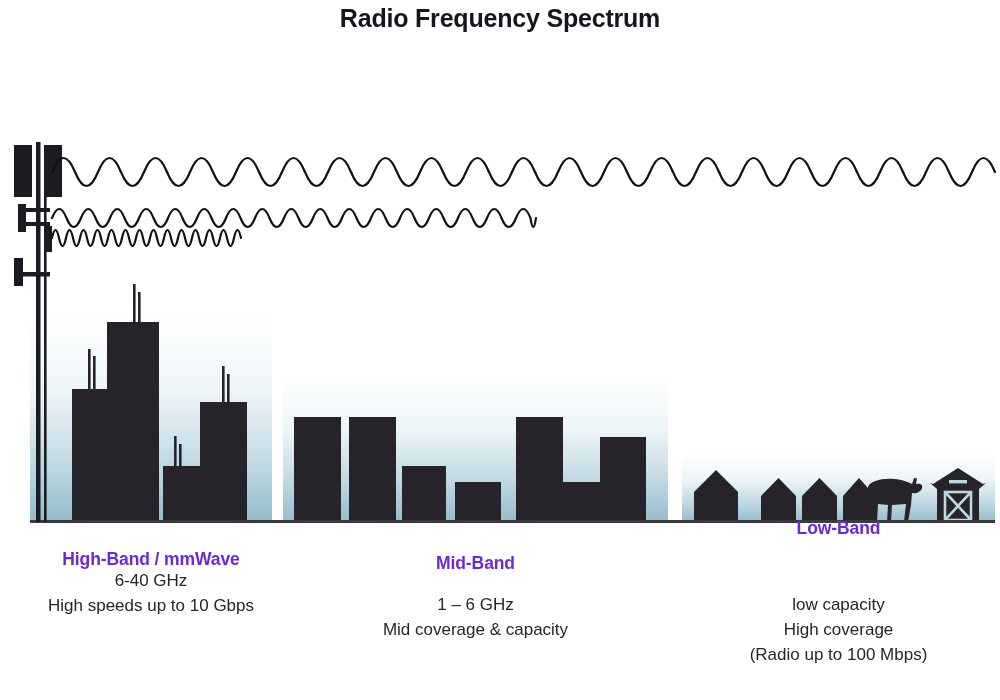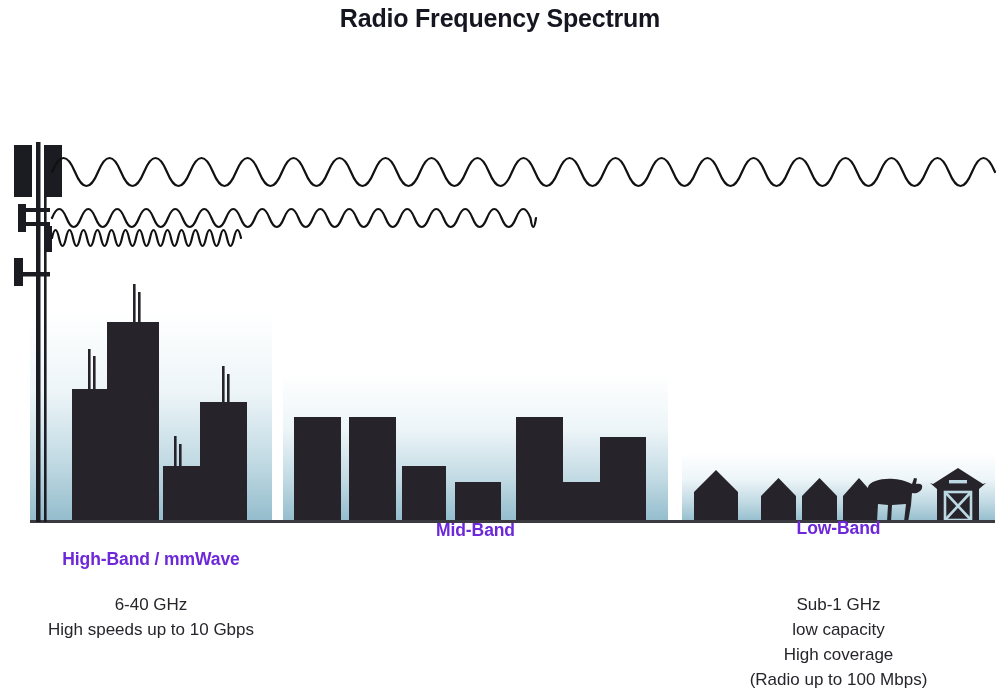--- a/index.html
+++ b/index.html
@@ -128,28 +128,29 @@
 
     <g id="waves-group" fill="none" stroke="#111111" stroke-width="2.2" stroke-linecap="round">
         <path d="M52,172 Q63.5,144 75,172 Q86.5,200 98,172 Q109.5,144 121,172 Q132.5,200 144,172 Q155.5,144 167,172 Q178.5,200 190,172 Q201.5,144 213,172 Q224.5,200 236,172 Q247.5,144 259,172 Q270.5,200 282,172 Q293.5,144 305,172 Q316.5,200 328,172 Q339.5,144 351,172 Q362.5,200 374,172 Q385.5,144 397,172 Q408.5,200 420,172 Q431.5,144 443,172 Q454.5,200 466,172 Q477.5,144 489,172 Q500.5,200 512,172 Q523.5,144 535,172 Q546.5,200 558,172 Q569.5,144 581,172 Q592.5,200 604,172 Q615.5,144 627,172 Q638.5,200 650,172 Q661.5,144 673,172 Q684.5,200 696,172 Q707.5,144 719,172 Q730.5,200 742,172 Q753.5,144 765,172 Q776.5,200 788,172 Q799.5,144 811,172 Q822.5,200 834,172 Q845.5,144 857,172 Q868.5,200 880,172 Q891.5,144 903,172 Q914.5,200 926,172 Q937.5,144 949,172 Q960.5,200 972,172 Q983.5,144 995,172"></path>
         <path d="M52,218 Q59.25,200 66.5,218 Q73.75,236 81,218 Q88.25,200 95.5,218 Q102.75,236 110,218 Q117.25,200 124.5,218 Q131.75,236 139,218 Q146.25,200 153.5,218 Q160.75,236 168,218 Q175.25,200 182.5,218 Q189.75,236 197,218 Q204.25,200 211.5,218 Q218.75,236 226,218 Q233.25,200 240.5,218 Q247.75,236 255,218 Q262.25,200 269.5,218 Q276.75,236 284,218 Q291.25,200 298.5,218 Q305.75,236 313,218 Q320.25,200 327.5,218 Q334.75,236 342,218 Q349.25,200 356.5,218 Q363.75,236 371,218 Q378.25,200 385.5,218 Q392.75,236 400,218 Q407.25,200 414.5,218 Q421.75,236 429,218 Q436.25,200 443.5,218 Q450.75,236 458,218 Q465.25,200 472.5,218 Q479.75,236 487,218 Q494.25,200 501.5,218 Q508.75,236 516,218 Q523.25,200 530.5,218 Q533.25,236 536,218"></path>
         <path d="M52,238 Q55.5,222 59,238 Q62.5,254 66,238 Q69.5,222 73,238 Q76.5,254 80,238 Q83.5,222 87,238 Q90.5,254 94,238 Q97.5,222 101,238 Q104.5,254 108,238 Q111.5,222 115,238 Q118.5,254 122,238 Q125.5,222 129,238 Q132.5,254 136,238 Q139.5,222 143,238 Q146.5,254 150,238 Q153.5,222 157,238 Q160.5,254 164,238 Q167.5,222 171,238 Q174.5,254 178,238 Q181.5,222 185,238 Q188.5,254 192,238 Q195.5,222 199,238 Q202.5,254 206,238 Q209.5,222 213,238 Q216.5,254 220,238 Q223.5,222 227,238 Q230.5,254 234,238 Q237.5,222 241,238"></path>
       </g>
   </svg>
 
   <div id="labels">
       <div class="band-label" style="left: 30px; width: 242px; top: 549px;">High-Band / mmWave</div>
-      <div class="band-desc" style="left: 30px; width: 242px; top: 592px;">
+      <div class="band-desc" style="left: 30px; width: 242px; top: 568px;">
         <div>6-40 GHz</div>
         <div>High speeds up to 10 Gbps</div>
       </div>
-      <div class="band-label" style="left: 283px; width: 385px; top: 520px;">Mid-Band</div>
+      <div class="band-label" style="left: 283px; width: 385px; top: 553px;">Mid-Band</div>
       <div class="band-desc" style="left: 283px; width: 385px; top: 592px;">
+        <div>1 – 6 GHz</div>
+        <div>Mid coverage &amp; capacity</div>
       </div>
       <div class="band-label" style="left: 682px; width: 313px; top: 518px;">Low-Band</div>
       <div class="band-desc" style="left: 682px; width: 313px; top: 592px;">
-        <div>Sub-1 GHz</div>
         <div>low capacity</div>
         <div>High coverage</div>
         <div>(Radio up to 100 Mbps)</div>
       </div>
     </div>
 </div>
 
 </body></html>

